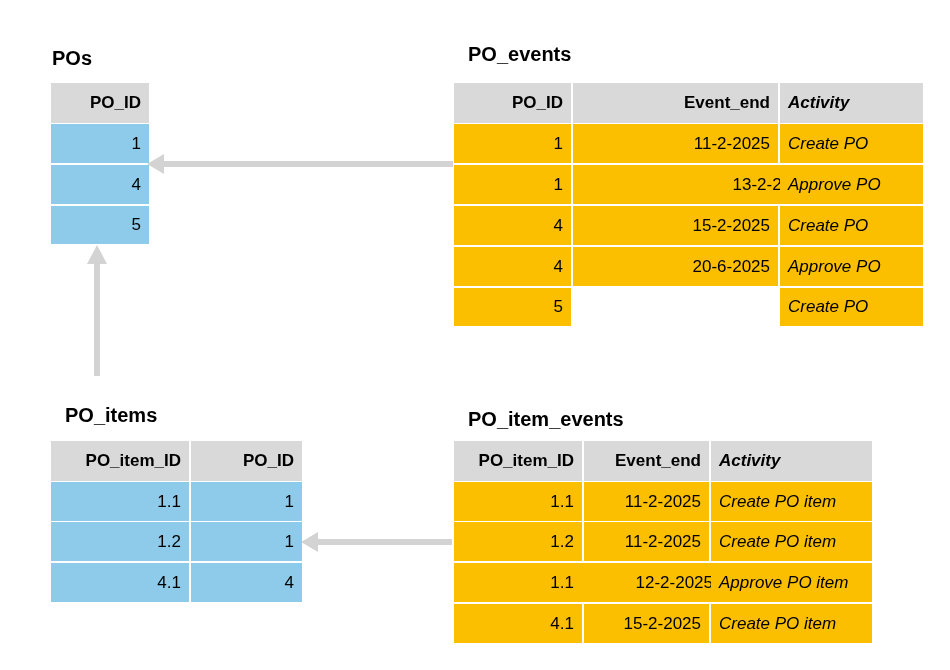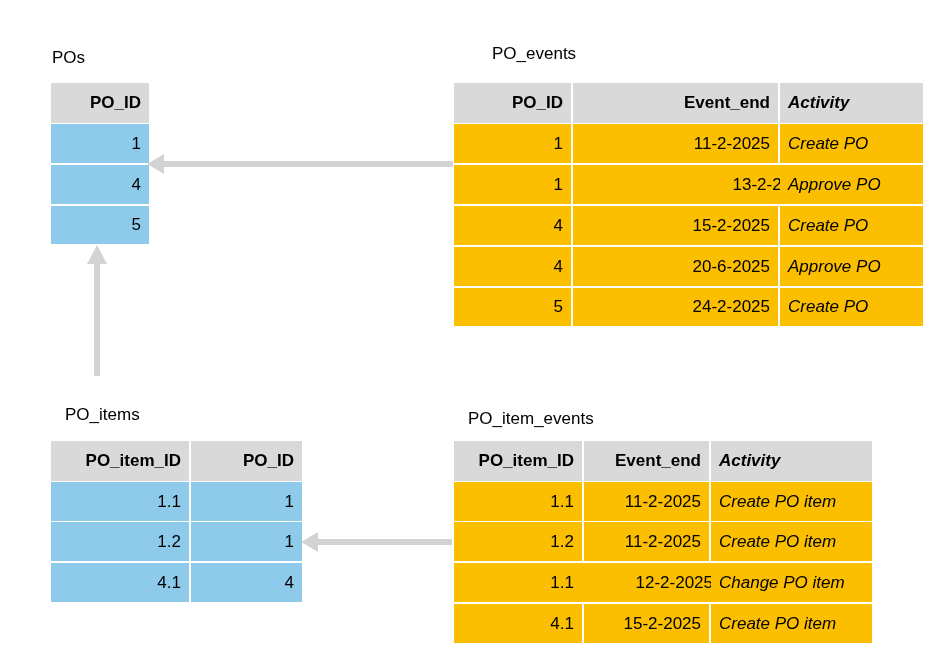--- a/index.html
+++ b/index.html
@@ -1,34 +1,34 @@
 <!DOCTYPE html>
 <html><head>
 <meta charset="utf-8">
 <style>
   html, body { margin: 0; padding: 0; background: #ffffff; }
   body { width: 950px; height: 670px; position: relative; overflow: hidden;
          font-family: "Liberation Sans", "DejaVu Sans", sans-serif; color: #000; }
-  .title { position: absolute; font-weight: normal; font-size: 17px; line-height: 28px; white-space: nowrap; }
+  .title { position: absolute; font-weight: bold; font-size: 20px; line-height: 28px; white-space: nowrap; }
   .tbl { position: absolute; }
   .row { position: absolute; left: 0; display: block; }
   .cell { position: absolute; top: 0; height: 100%; box-sizing: border-box;
           font-size: 17px; display: flex; align-items: center; padding: 0 8px; white-space: nowrap; }
   .cell.r { justify-content: flex-end; }
   .cell.l { justify-content: flex-start; font-style: italic; }
   .hdr .cell { background: #d9d9d9; font-weight: bold; }
   .blue .cell { background: #8ecbeb; }
   .gold .cell { background: #fbbf00; }
   svg.arrows { position: absolute; left: 0; top: 0; pointer-events: none; }
 </style>
 </head>
 <body>
 
 <div class="title" style="left:52px; top:44px;">POs</div>
-<div class="title" style="left:492px; top:40px;text-align:center;">PO_events</div>
+<div class="title" style="left:468px; top:40px;text-align:center;">PO_events</div>
 <div class="title" style="left:65px; top:401px;">PO_items</div>
 <div class="title" style="left:468px; top:405px;">PO_item_events</div>
 
 <div class="tbl" style="left:51px; top:83px; width:98px; height:162px;">
   <div class="row hdr" style="top:0; height:40px; width:98px;">
     <div class="cell r" style="left:0; width:98px;">PO_ID</div>
   </div>
   <div class="row blue" style="top:41px; height:39px; width:98px;">
     <div class="cell r" style="left:0; width:98px;">1</div>
   </div>
@@ -61,21 +61,20 @@
     <div class="cell r" style="left:119px; width:205px;">15-2-2025</div>
     <div class="cell l" style="left:326px; width:143px;">Create PO</div>
   </div>
   <div class="row gold" style="top:164px; height:39px; width:469px;">
     <div class="cell r" style="left:0; width:117px;">4</div>
     <div class="cell r" style="left:119px; width:205px;">20-6-2025</div>
     <div class="cell l" style="left:326px; width:143px;">Approve PO</div>
   </div>
   <div class="row gold" style="top:205px; height:38px; width:469px;">
     <div class="cell r" style="left:0; width:117px;">5</div>
-    <div class="cell r" style="left:119px; width:205px;">24-2-2025</div>
     <div class="cell l" style="left:326px; width:143px;">Create PO</div>
   </div>
 </div>
 
 <div class="tbl" style="left:51px; top:441px; width:251px; height:161px;">
   <div class="row hdr" style="top:0; height:40px; width:251px;">
     <div class="cell r" style="left:0; width:138px;">PO_item_ID</div>
     <div class="cell r" style="left:140px; width:111px;">PO_ID</div>
   </div>
   <div class="row blue" style="top:41px; height:39px; width:251px;">
@@ -104,21 +103,21 @@
     <div class="cell l" style="left:257px; width:161px;">Create PO item</div>
   </div>
   <div class="row gold" style="top:81px; height:39px; width:418px;">
     <div class="cell r" style="left:0; width:128px;">1.2</div>
     <div class="cell r" style="left:130px; width:125px;">11-2-2025</div>
     <div class="cell l" style="left:257px; width:161px;">Create PO item</div>
   </div>
   <div class="row gold" style="top:122px; height:39px; width:418px;">
     <div class="cell r" style="left:0; width:128px;">1.1</div>
     <div class="cell r" style="left:126px; width:141px;">12-2-2025</div>
-    <div class="cell l" style="left:257px; width:161px;">Change PO item</div>
+    <div class="cell l" style="left:257px; width:161px;">Approve PO item</div>
   </div>
   <div class="row gold" style="top:163px; height:39px; width:418px;">
     <div class="cell r" style="left:0; width:128px;">4.1</div>
     <div class="cell r" style="left:130px; width:125px;">15-2-2025</div>
     <div class="cell l" style="left:257px; width:161px;">Create PO item</div>
   </div>
 </div>
 
 <svg class="arrows" width="950" height="670" viewBox="0 0 950 670">
   <g fill="#d3d3d3">

